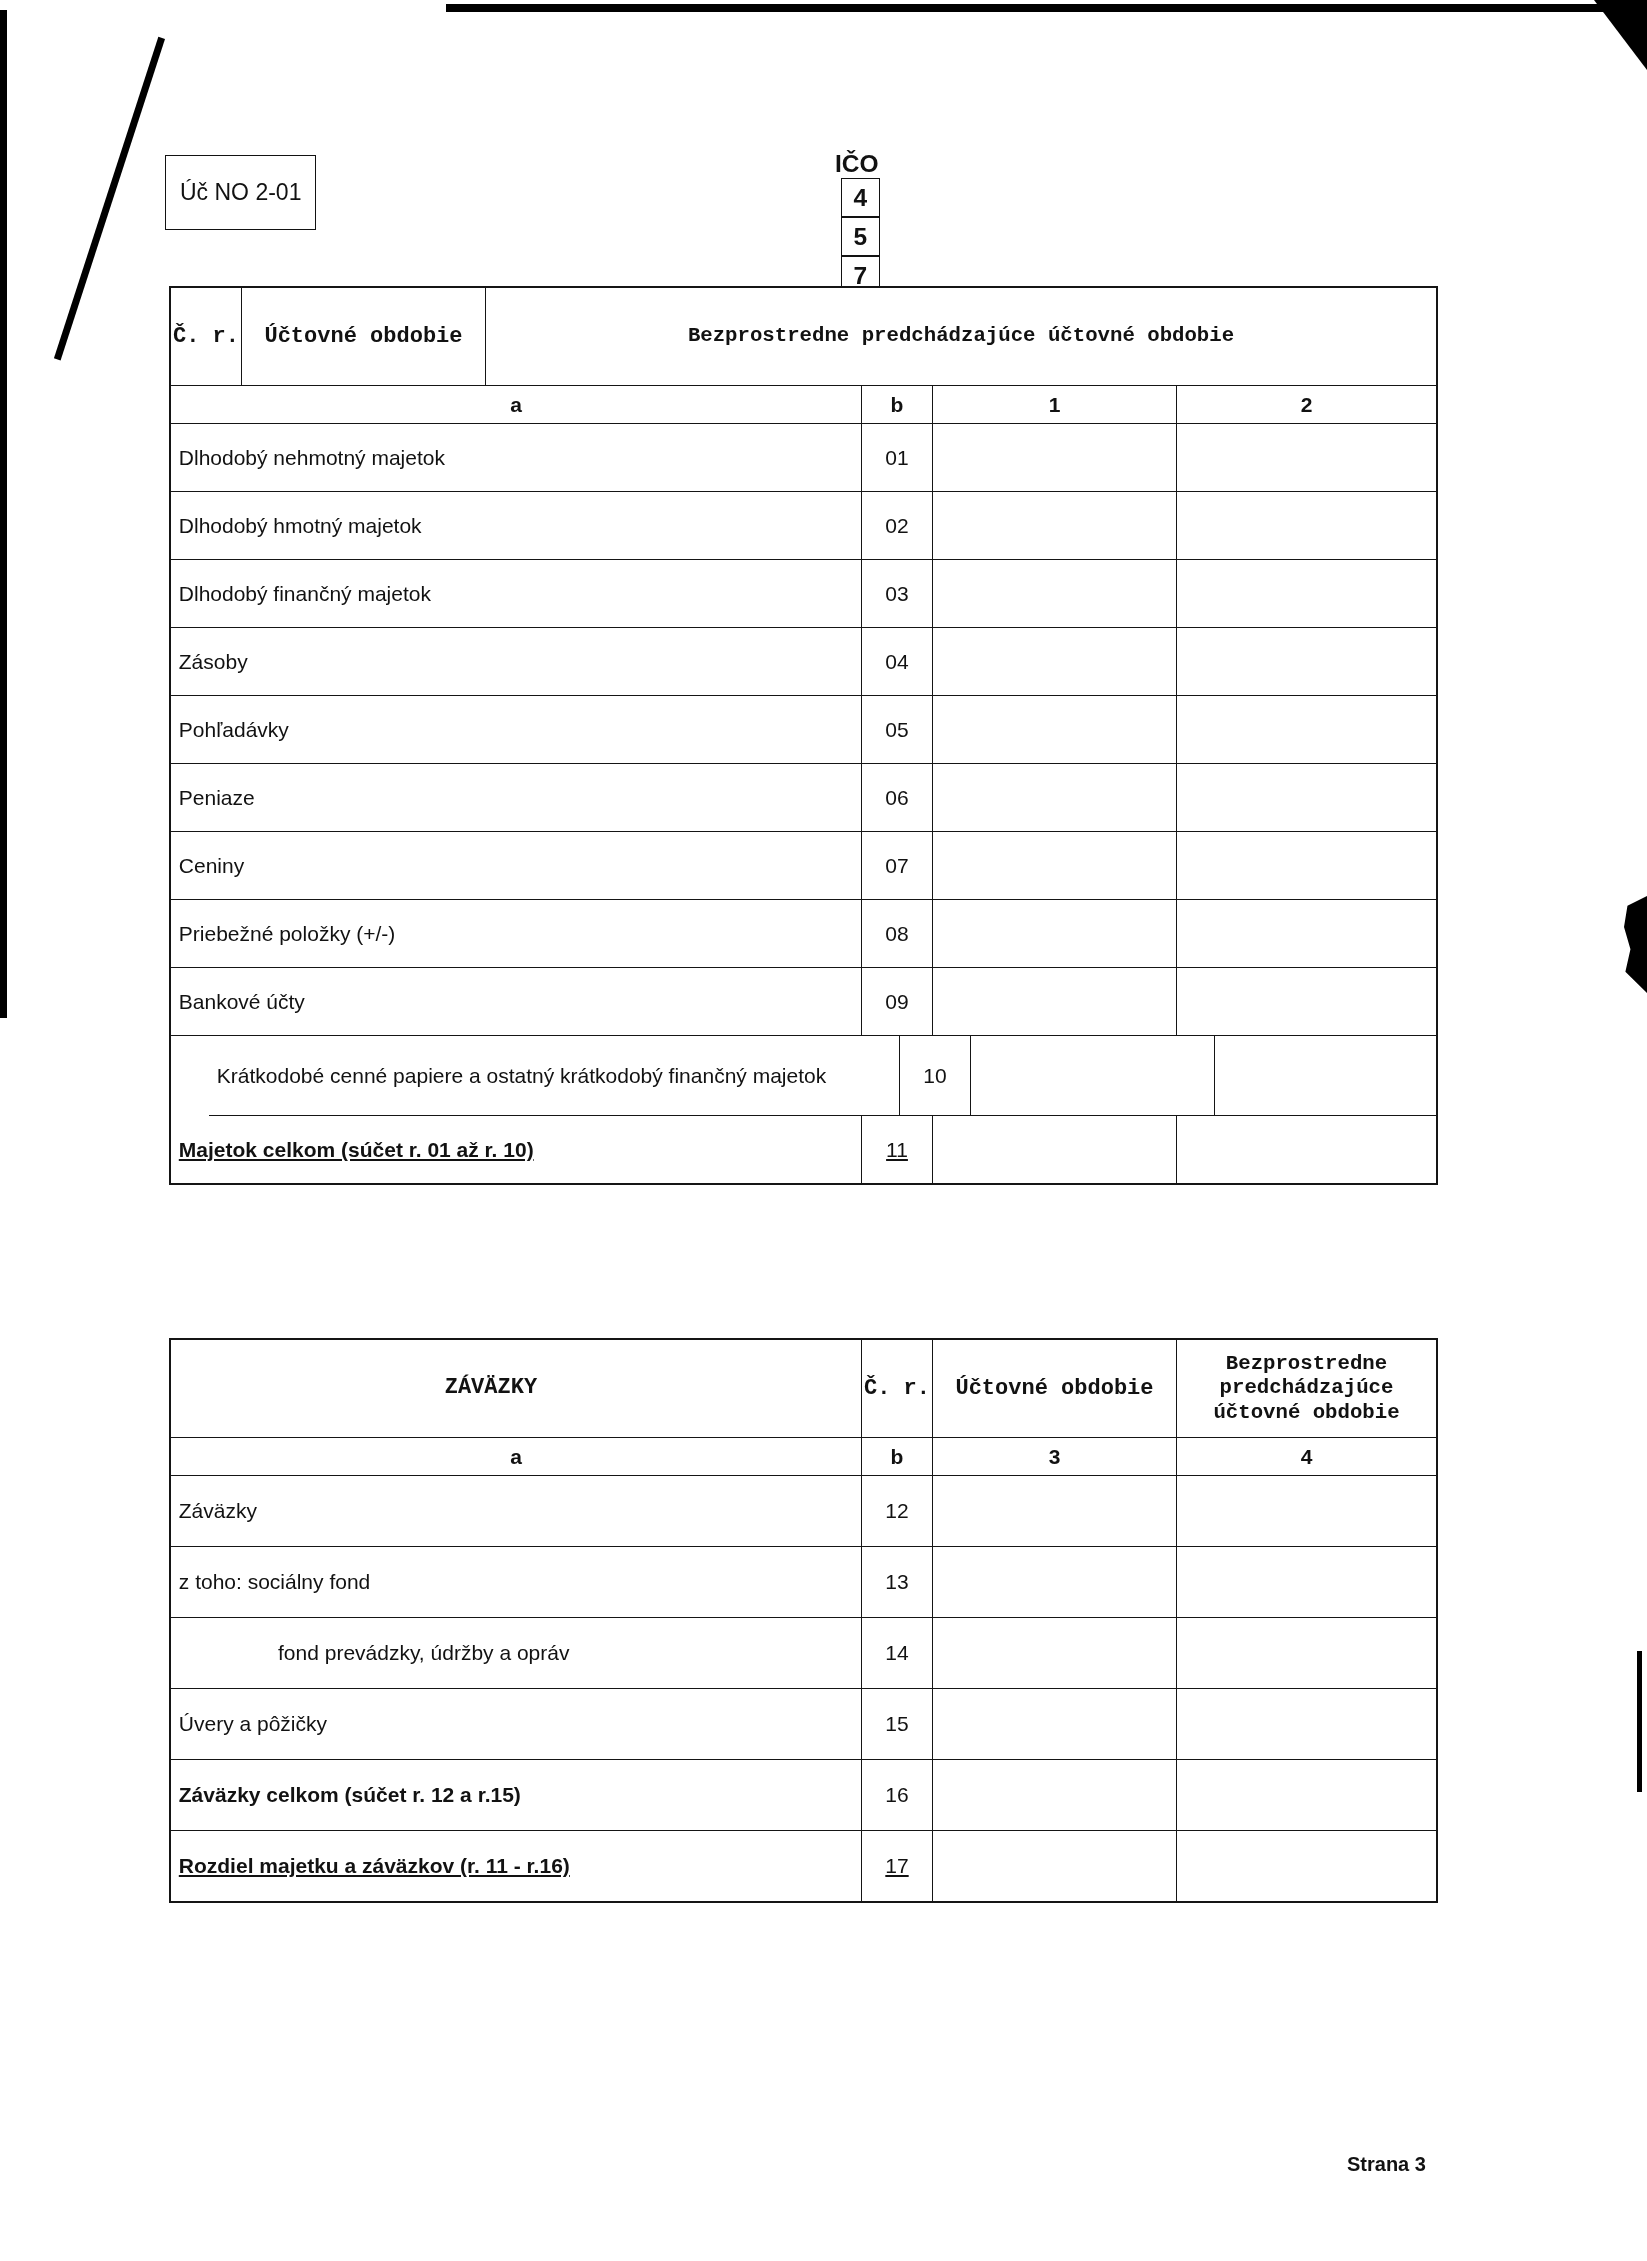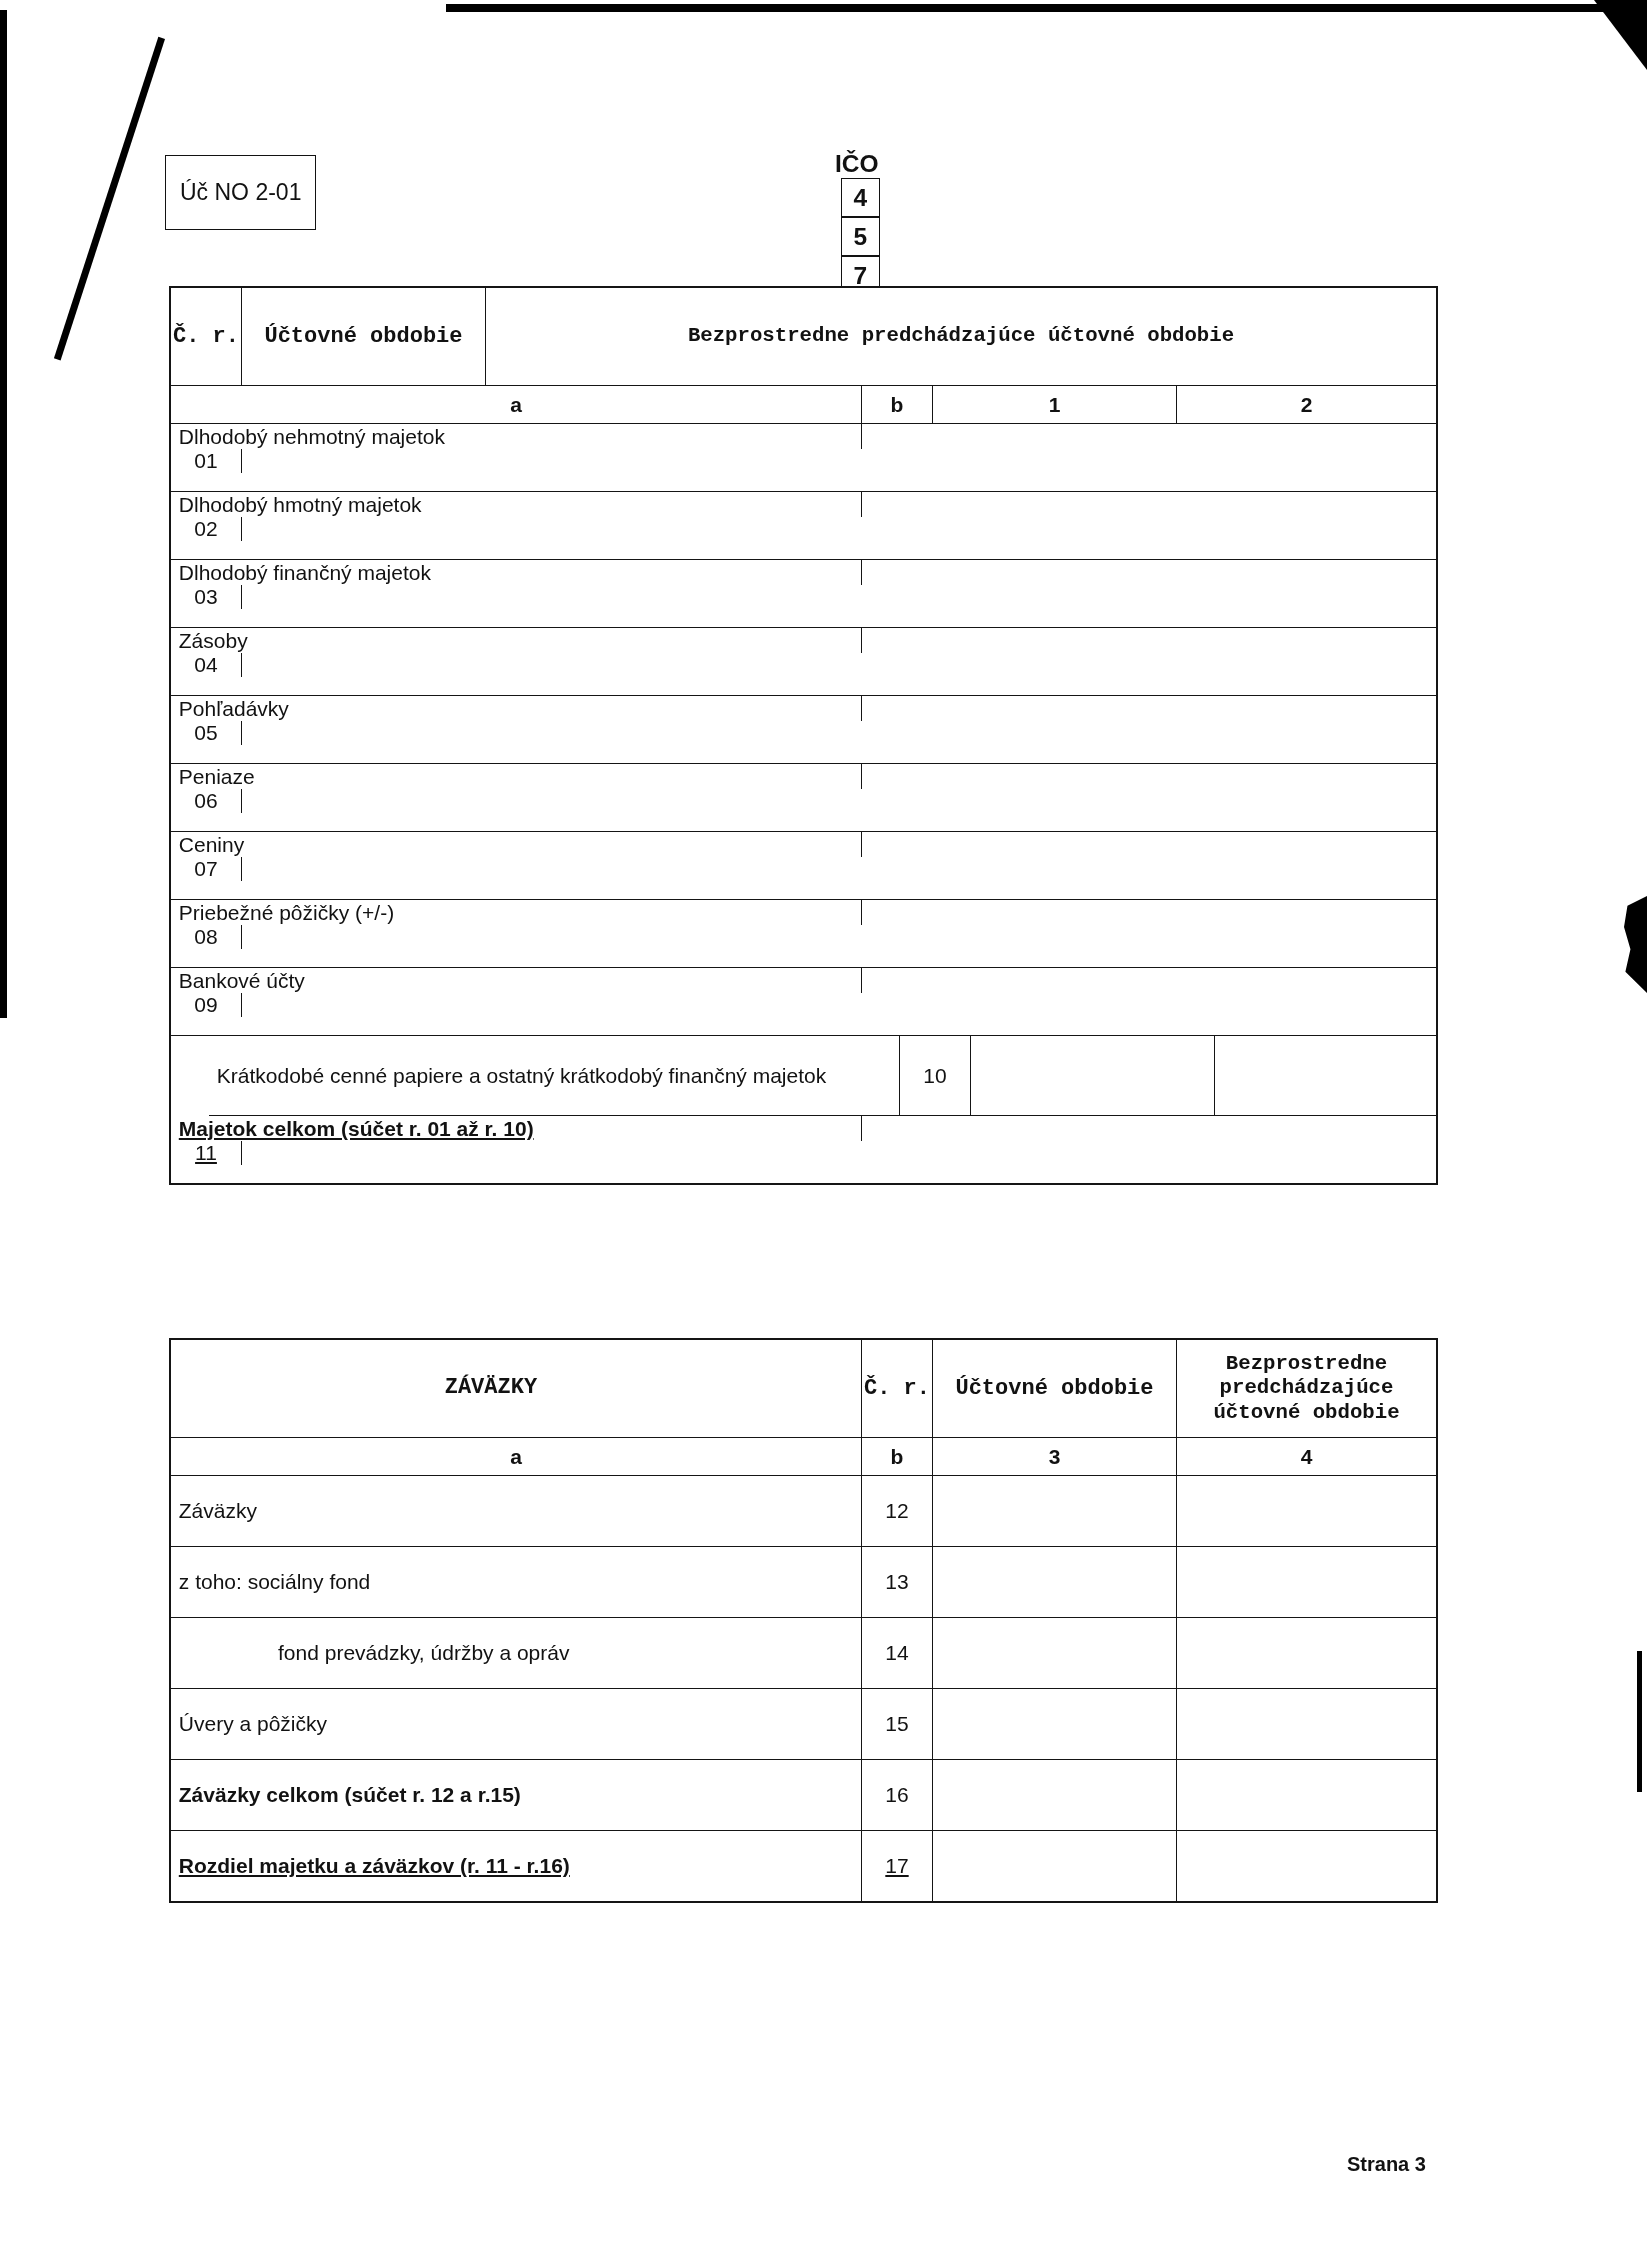--- a/index.html
+++ b/index.html
@@ -43,21 +43,21 @@
     border-right:1.9px solid #151515;box-sizing:border-box;
     display:flex;align-items:center;overflow:hidden;
   }
   .cell:last-child{border-right:none;}
   .c-label{width:691px;padding:0 58px 0 7.8px;font-size:21px;line-height:1.2;}
   .c-cr{width:71px;justify-content:center;font-size:21px;}
   .c-v1{width:244px;justify-content:center;}
   .c-v2{flex:1;justify-content:center;}
   .r150{height:97px;}
   .r57{height:37px;}
-  .r104{height:67px;flex-direction:column;}
+  .r104{height:67px;}
   .r122{height:79px;margin-left:38px;}
   .r108{height:70px;}
   .hd{font-weight:bold;font-size:22px;justify-content:center;text-align:center;font-family:Liberation Mono, monospace;}
   .hd-small{font-size:20.7px;line-height:1.18;padding:0 11.6px;}
   .sub{font-weight:bold;font-size:21px;justify-content:center;text-align:center;}
   .bold .c-label{font-weight:bold;}
   .indent{padding-left:107px;}
   
   .page-num{position:absolute;left:1347px;top:2153px;font-size:20px;font-weight:bold;}
 </style>
@@ -144,21 +144,21 @@
     <div class="cell c-v1"></div>
     <div class="cell c-v2"></div>
   </div>
   <div class="trow r104">
     <div class="cell c-label">Ceniny</div>
     <div class="cell c-cr">07</div>
     <div class="cell c-v1"></div>
     <div class="cell c-v2"></div>
   </div>
   <div class="trow r104">
-    <div class="cell c-label">Priebežné pôžičky (+/-)</div>
+    <div class="cell c-label">Priebežné položky (+/-)</div>
     <div class="cell c-cr">08</div>
     <div class="cell c-v1"></div>
     <div class="cell c-v2"></div>
   </div>
   <div class="trow r104">
     <div class="cell c-label">Bankové účty</div>
     <div class="cell c-cr">09</div>
     <div class="cell c-v1"></div>
     <div class="cell c-v2"></div>
   </div>

